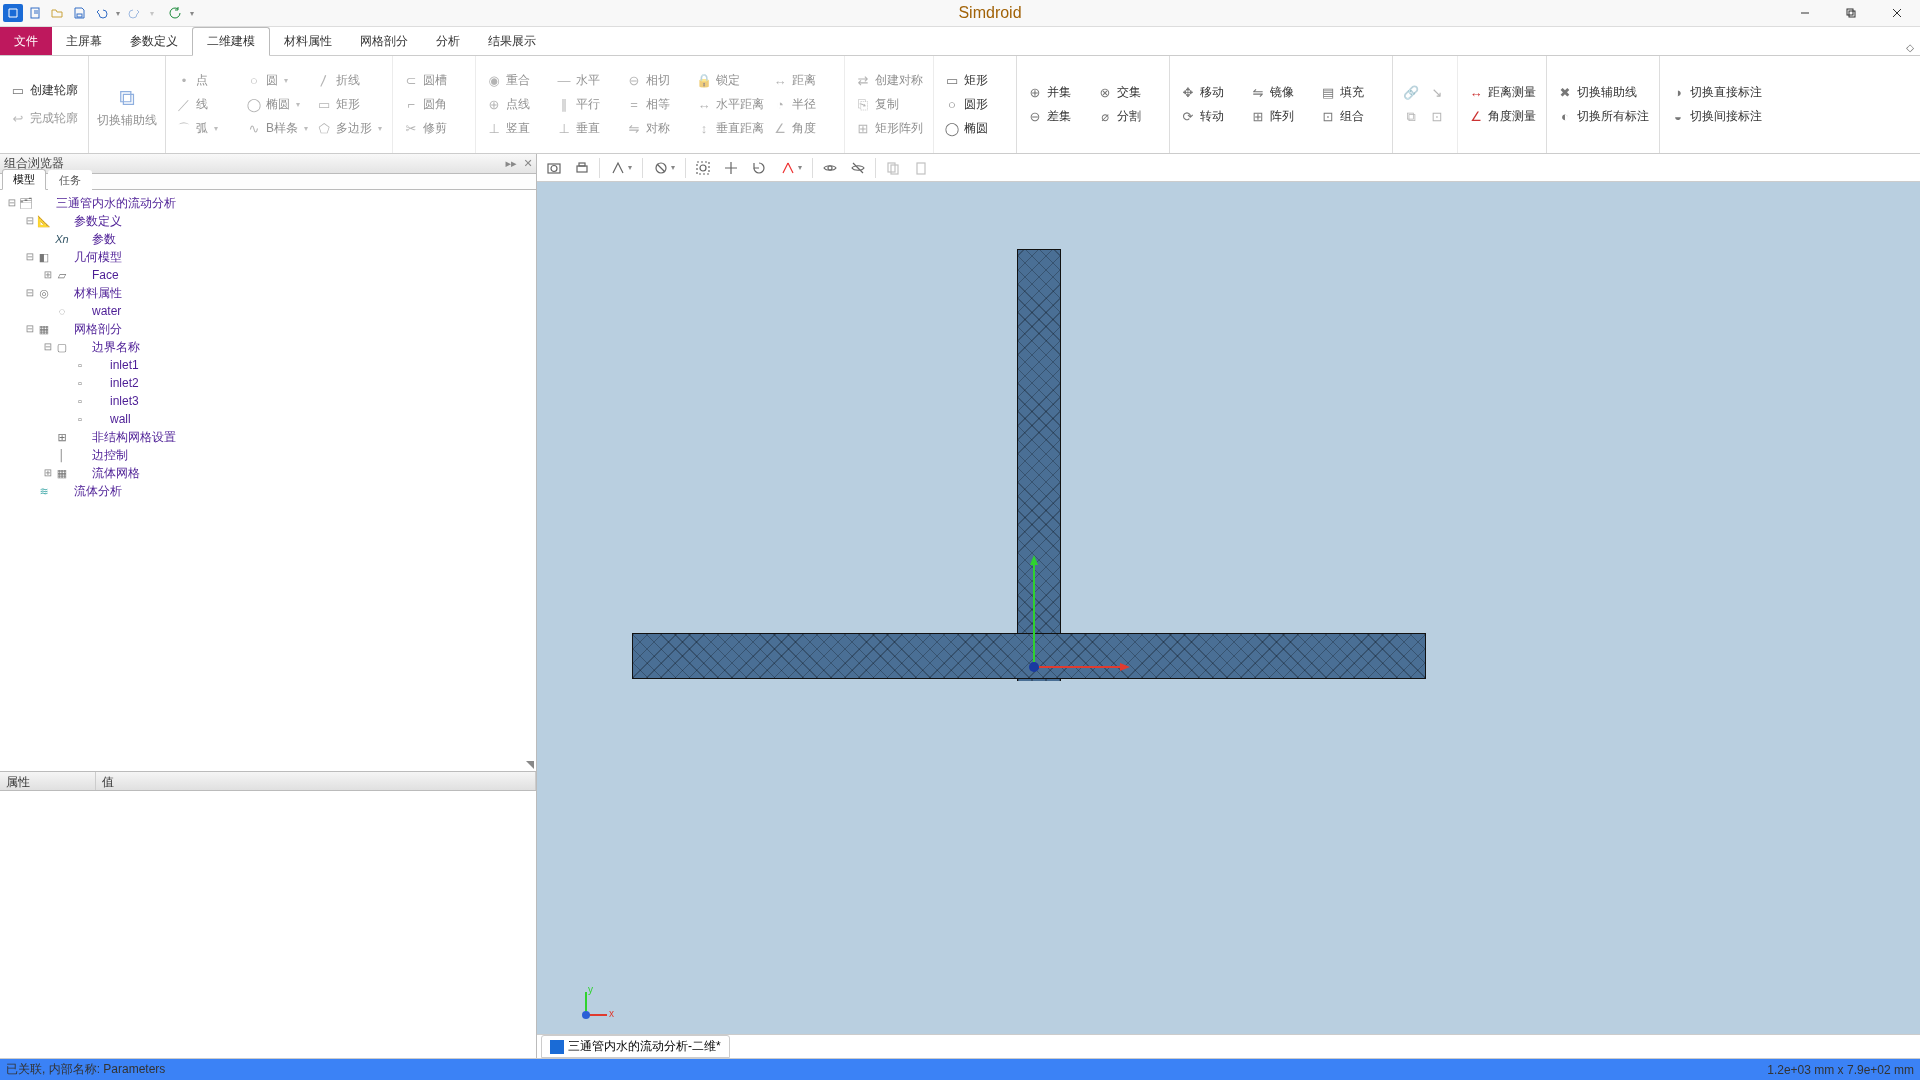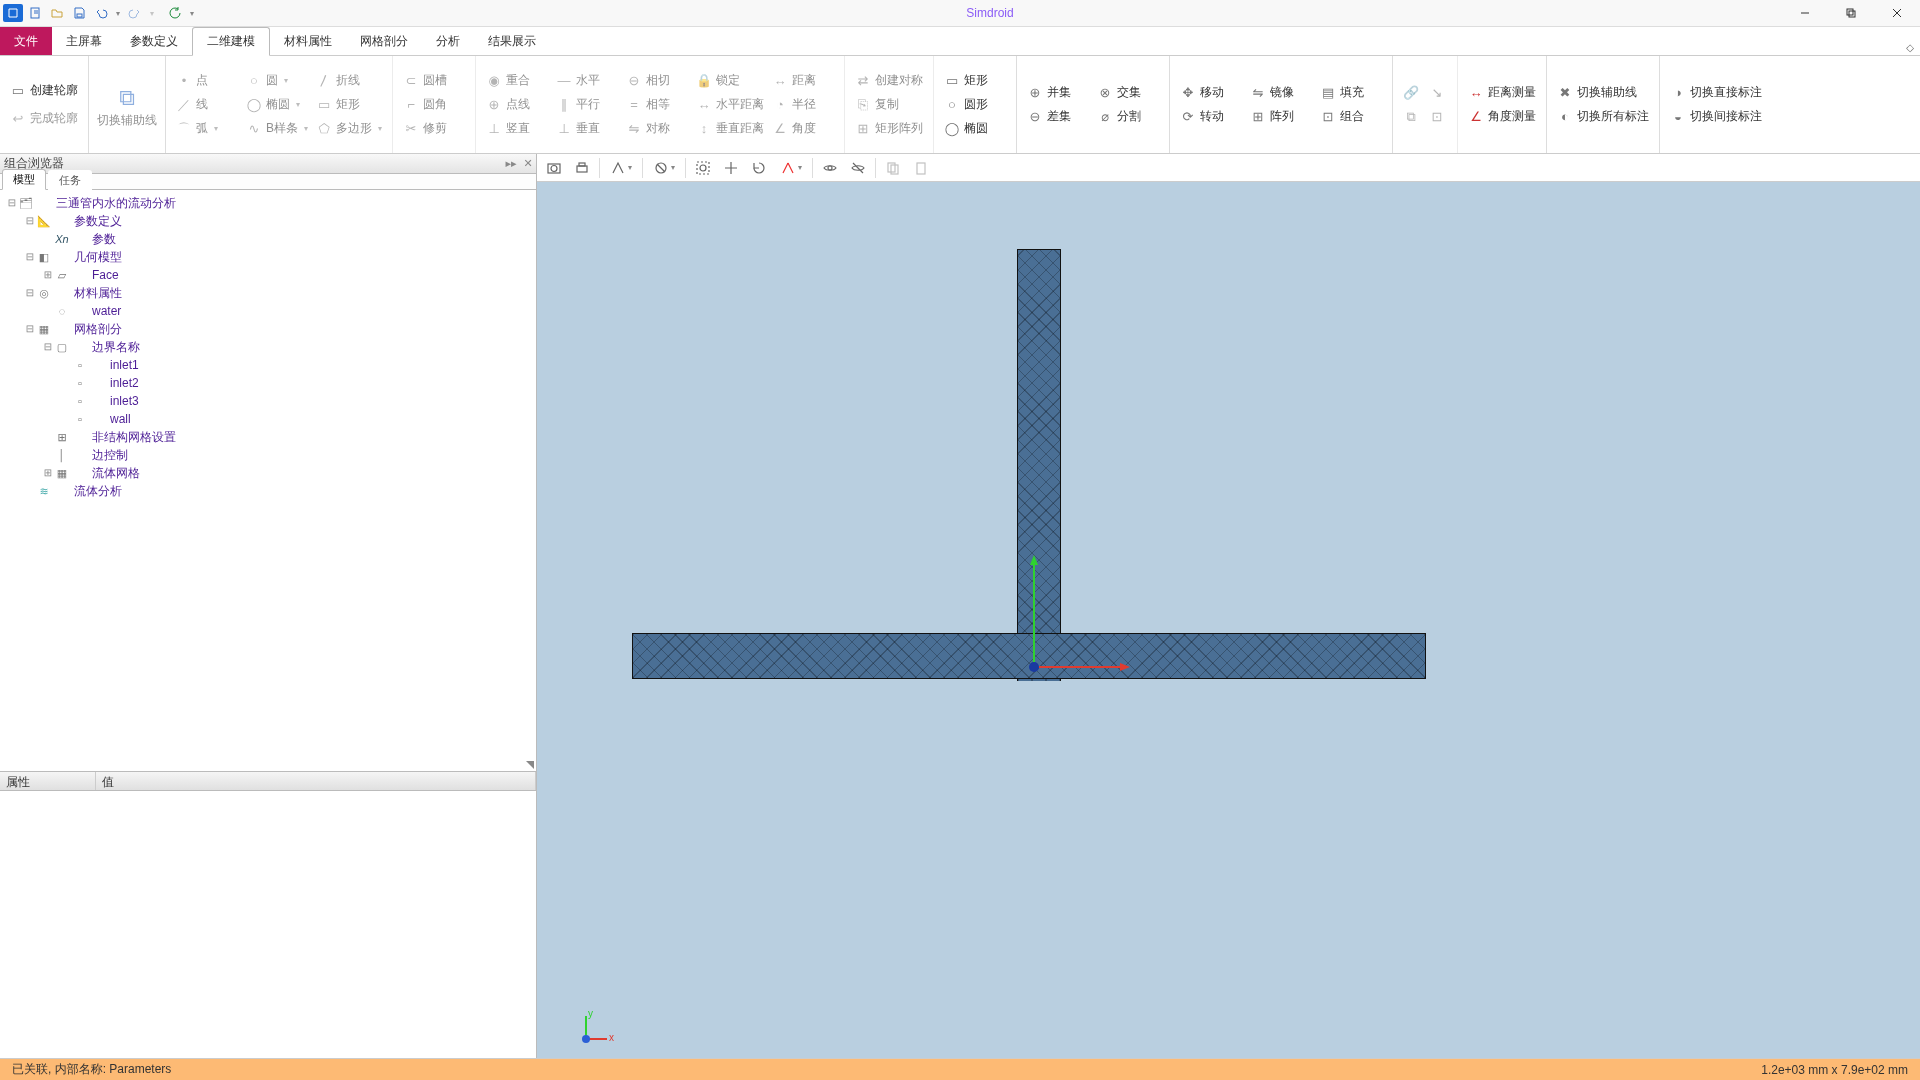--- a/index.html
+++ b/index.html
@@ -3,21 +3,21 @@
 <meta charset="utf-8">
 <style>
 * { box-sizing: border-box; margin: 0; padding: 0; font-family: "Microsoft YaHei", "SimSun", sans-serif; font-size: 12px; user-select: none; }
 body { width: 1920px; height: 1080px; background: #fff; overflow: hidden; }
 
 
 .titlebar { height: 27px; background: #f8f8f8; display: flex; align-items: center; border-bottom: 1px solid #ddd; }
 .titlebar .qat { display: flex; align-items: center; height: 100%; padding-left: 2px; }
 .titlebar .qat .qbtn { width: 20px; height: 18px; display: flex; align-items: center; justify-content: center; margin: 0 1px; color: #346ec5; font-size: 12px; }
 .titlebar .qat .qbtn svg { width: 14px; height: 14px; }
-.titlebar .title { flex: 1; text-align: center; color: #8b5cf6; font-size: 12px; }
+.titlebar .title { flex: 1; text-align: center; color: #a16207; font-size: 16px; }
 .titlebar .winctrls { display: flex; }
 .titlebar .winctrls .wbtn { width: 46px; height: 27px; display: flex; align-items: center; justify-content: center; color: #333; }
 .titlebar .winctrls .wbtn svg { width: 12px; height: 12px; stroke: #333; stroke-width: 1; fill: none; }
 
 
 .menurow { height: 29px; background: #fff; display: flex; align-items: stretch; border-bottom: 1px solid #ccc; }
 .menurow .mtab { padding: 0 14px; display: flex; align-items: center; color: #333; cursor: default; }
 .menurow .mtab.file { background: #be185d; color: #fff; }
 .menurow .mtab.active { border: 1px solid #bbb; border-bottom: 1px solid #fff; border-radius: 3px 3px 0 0; margin-bottom: -1px; background: #fff; }
 .menurow .spacer { flex: 1; }
@@ -85,21 +85,21 @@
 .triad .ty { position:absolute; left:0; top:-22px; width:2px; height:22px; background:#2fd22f;}
 .triad .tx { position:absolute; left:0; top:0; width:22px; height:2px; background:#e03b2f;}
 .triad .tz { position:absolute; left:-3px; top:-3px; width:8px; height:8px; background:#2b5fd6; border-radius:50%;}
 .triad .ly { position:absolute; left:3px; top:-30px; color:#2fd22f; font-size:10px;}
 .triad .lx { position:absolute; left:24px; top:-6px; color:#e03b2f; font-size:10px;}
 .doctab { height:24px; background:#fff; display:flex; align-items:center; border-top:1px solid #ccc; padding-left:4px;}
 .doctab .dt { display:flex; align-items:center; gap:4px; padding:2px 8px; border:1px solid #ccc; border-radius:3px 3px 0 0; background:#fff; font-size:11px;}
 .doctab .dticon { width:14px;height:14px; background:#1a6bd6; display:inline-block;}
 
 
-.statusbar { height:22px; background:#fdba74; border-top:1px solid #ccc; display:flex; align-items:center; padding:0 12px; color:#333; font-size:11px;}
+.statusbar { height:22px; background:#3b82f6; border-top:1px solid #ccc; display:flex; align-items:center; padding:0 6px; color:#333; font-size:11px;}
 .statusbar .sright { margin-left:auto; }
 
 .qbtn.appicon { background:#1a6bd6; border-radius:2px; }
 .qbtn.appicon svg { stroke:#fff; fill:none;}
 </style>
 </head>
 <body>
 
 <div class="titlebar">
   <div class="qat">
@@ -690,19 +690,25 @@
         <div class="dot"></div>
       </div>
       <div class="triad">
         <div class="ty"></div>
           <div class="tx"></div>
           <div class="tz"></div>
         <div class="ly">y</div>
           <div class="lx">x</div>
       </div>
     </div>
+    <div class="doctab">
+      <div class="dt">
+        <span class="dticon"></span>
+        <span>三通管内水的流动分析-二维*</span>
+      </div>
+    </div>
   </div>
 </div>
 
 <div class="statusbar">
   <span>已关联, 内部名称: Parameters</span>
   <span class="sright">1.2e+03 mm x 7.9e+02 mm</span>
 </div>
 
 </body></html>

